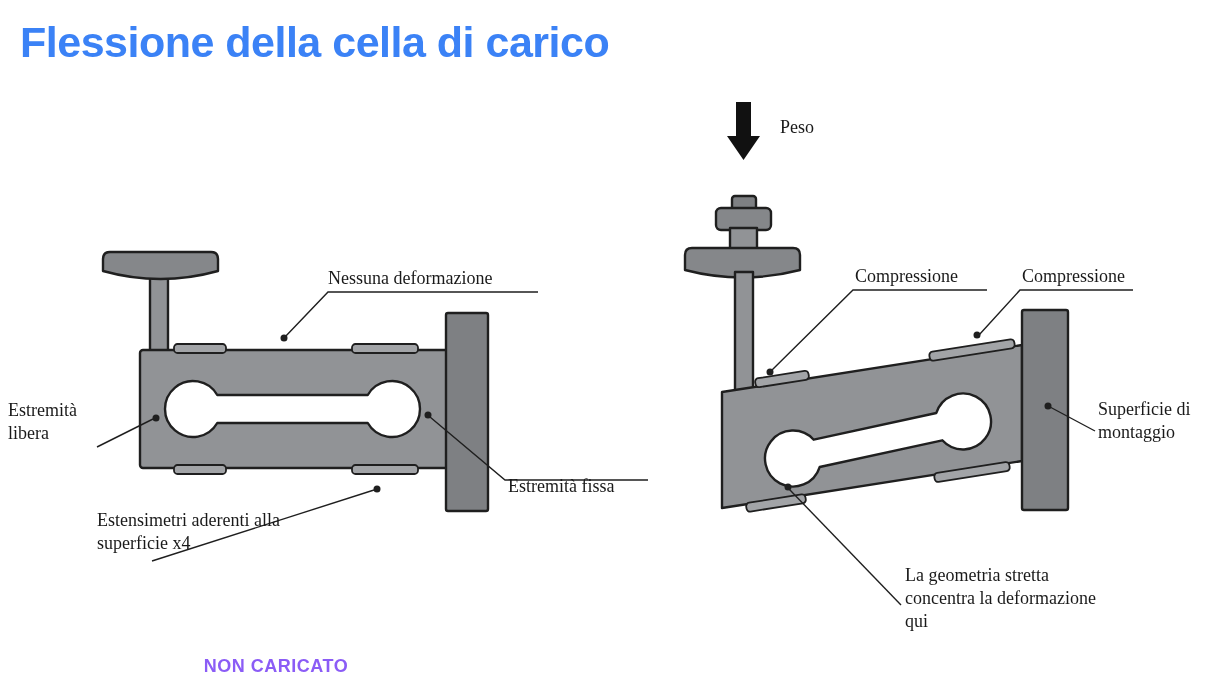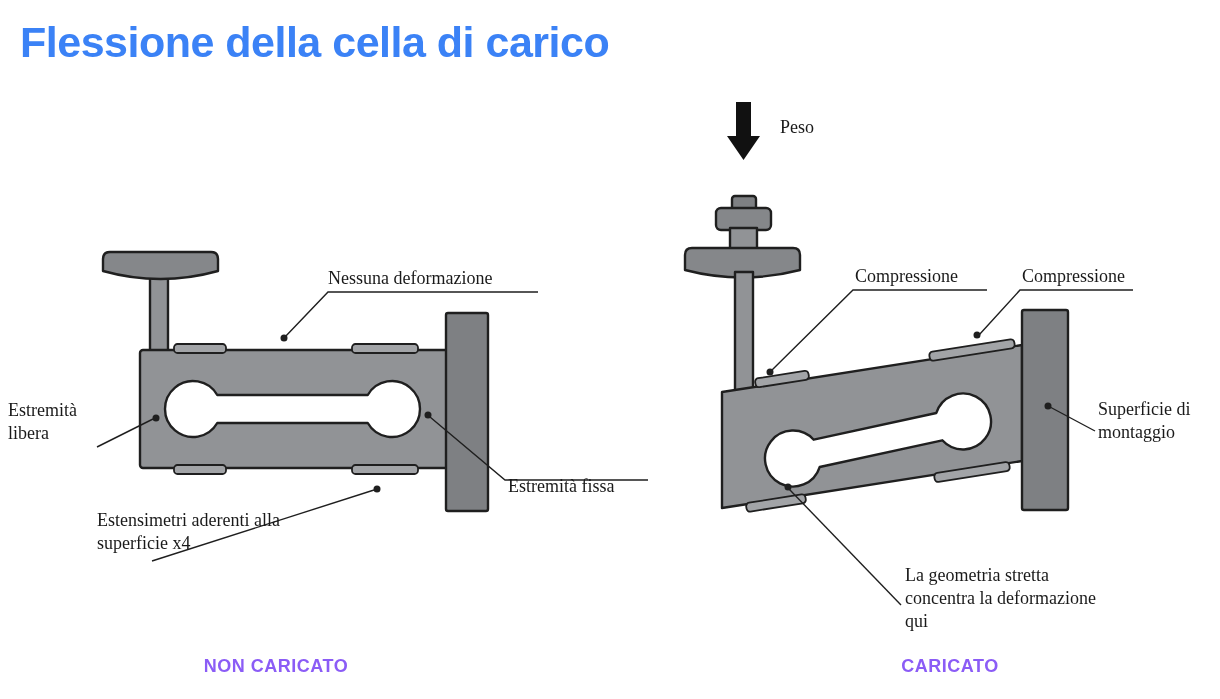--- a/index.html
+++ b/index.html
@@ -141,15 +141,14 @@
   <div class="lbl wrap" style="left:8px; top:399px; width:100px;">Estremità libera</div>
   <div class="lbl" style="left:508px; top:455px;margin-top:20px;">Estremità fissa</div>
   <div class="lbl wrap" style="left:97px; top:509px; width:200px;">Estensimetri aderenti alla superficie x4</div>
   <div class="caption" style="left:126px; top:656px;">NON CARICATO</div>
 
   <div class="lbl" style="left:780px; top:116px;">Peso</div>
   <div class="lbl" style="left:855px; top:265px;">Compressione</div>
   <div class="lbl" style="left:1022px; top:265px;">Compressione</div>
   <div class="lbl wrap" style="left:1098px; top:398px; width:125px;">Superficie di montaggio</div>
   <div class="lbl wrap" style="left:905px; top:528px; width:200px;margin-top:36px;">La geometria stretta concentra la deformazione qui</div>
-  <div class="caption" style="left:800px; top:656px;">CARICATO</div>
 
 </div>
 
 </body></html>

